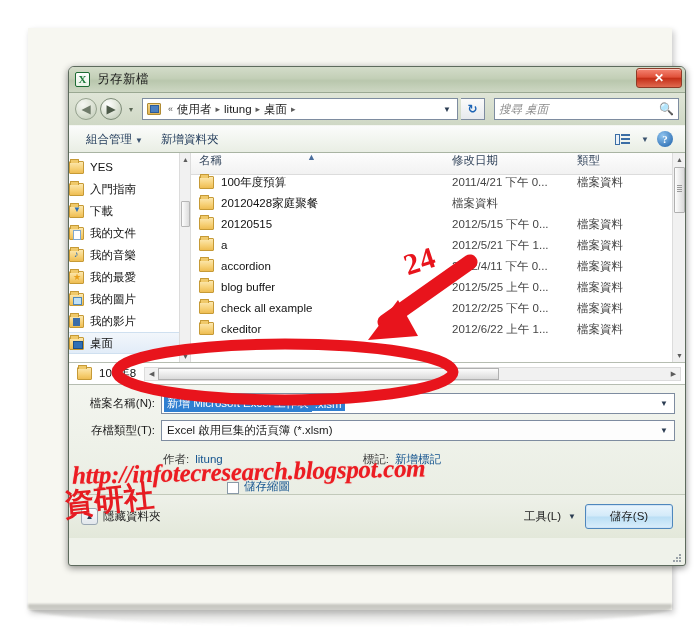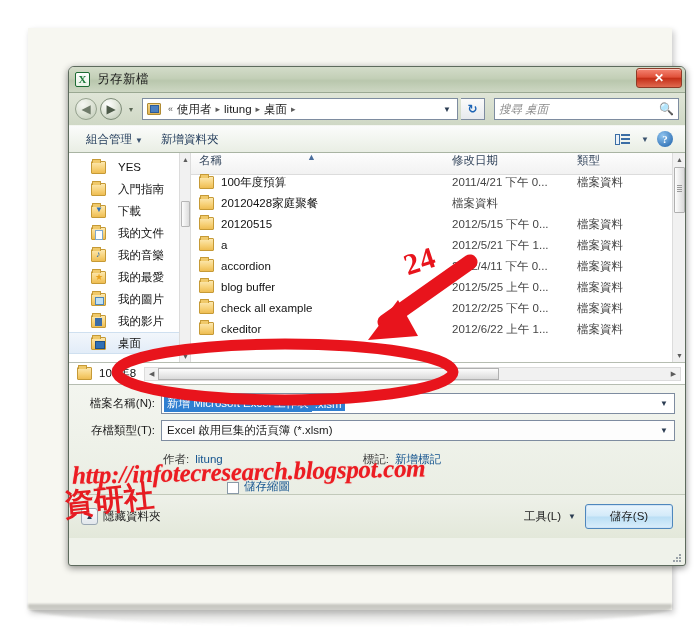--- a/index.html
+++ b/index.html
@@ -144,22 +144,22 @@
     display:flex;height:210px;
     background:#fff;
     border-bottom:1px solid #b6bdb1;
   }
   .tree{
     width:122px;background:#fff;border-right:1px solid #dcdcdc;
     position:relative;overflow:hidden;
     padding-top:3px;
   }
   .tree-item{
-    display:flex;align-items:center;height:22px;padding-left:22px;
-    font-size:11.5px;color:#111;gap:12px;
+    display:flex;align-items:center;height:22px;
+    font-size:11.5px;color:#111;gap:6px;
   }
   .tree-item.selected{
     background:linear-gradient(to bottom,#f2f6fb,#e2ecf8);
     border-top:1px solid #cfe0f0;border-bottom:1px solid #cfe0f0;
   }
   .folder{
     width:15px;height:13px;border-radius:1px;flex:none;position:relative;
     background:linear-gradient(to bottom,#fce8b0 0%,#f7d27a 55%,#eebd52 100%);
     border:1px solid #c69a36;
   }

